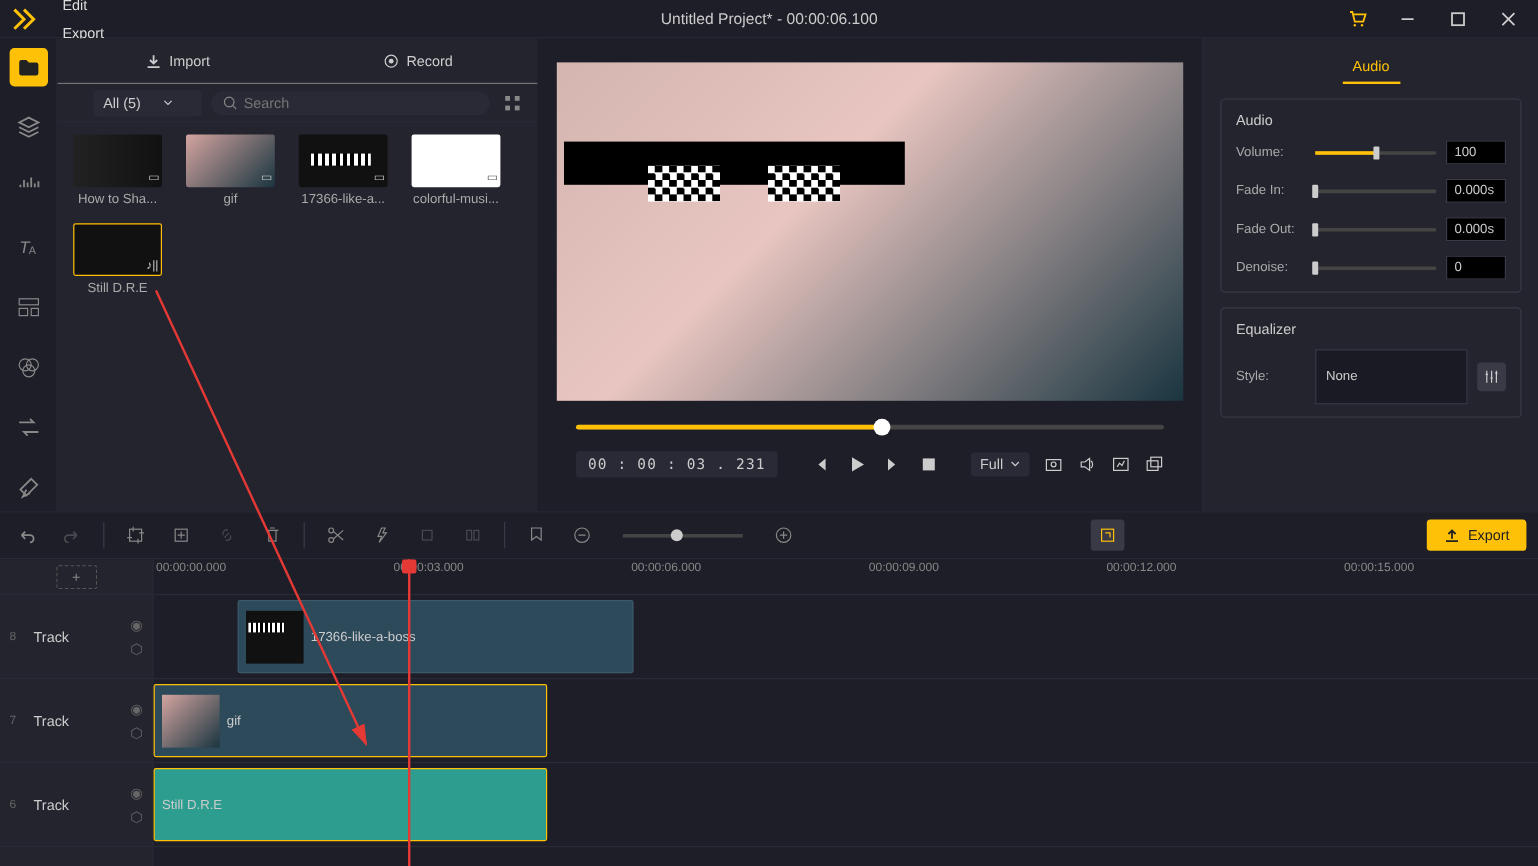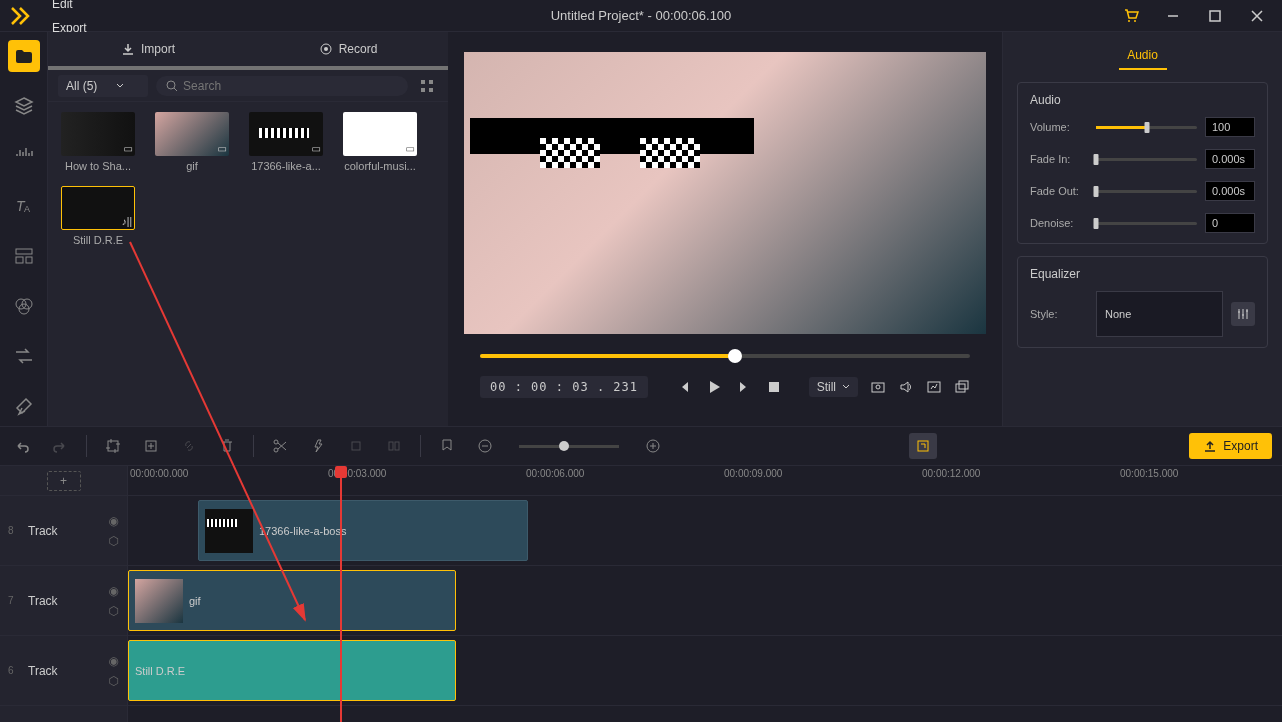--- a/index.html
+++ b/index.html
@@ -12,24 +12,24 @@
 .window-controls { margin-left: auto; display: flex; gap: 8px; align-items: center; }
 .win-btn { width: 34px; height: 28px; display: flex; align-items: center; justify-content: center; cursor: pointer; color: #ccc; }
 .cart-icon { color: #ffc107; }
 
 .main-area { display: flex; height: 394px; }
 .left-toolbar { width: 48px; background: #1e1e28; display: flex; flex-direction: column; align-items: center; padding-top: 8px; gap: 18px; border-right: 1px solid #2a2a36; }
 .tool-icon { width: 32px; height: 32px; display: flex; align-items: center; justify-content: center; cursor: pointer; color: #888; border-radius: 4px; }
 .tool-icon.active { background: #ffc107; color: #222; }
 
 .media-panel { width: 400px; background: #24242f; display: flex; flex-direction: column; }
-.media-tabs { height: 38px; display: flex; border-bottom: 4px solid #737373; }
+.media-tabs { height: 38px; display: flex; border-bottom: 1px solid #737373; }
 .media-tab { flex: 1; display: flex; align-items: center; justify-content: center; gap: 6px; cursor: pointer; color: #ccc; }
 .media-filter { height: 32px; display: flex; align-items: center; padding: 0 10px; gap: 8px; border-bottom: 1px solid #2a2a36; }
-.dropdown { background: #2a2a36; padding: 4px 8px; border-radius: 3px; display: flex; align-items: center; gap: 18px; cursor: pointer; min-width: 90px; }
+.dropdown { background: #2a2a36; padding: 4px 8px; border-radius: 3px; display: flex; align-items: center; gap: 18px; cursor: pointer; min-width: 90px; margin-left: 20px; }
 .search-box { flex: 1; background: #2a2a36; border-radius: 10px; padding: 3px 10px; display: flex; align-items: center; gap: 6px; color: #888; }
 .search-box input { background: none; border: none; color: #ccc; outline: none; width: 100%; font-size: 12px; }
 .grid-icon { cursor: pointer; color: #888; padding: 4px; }
 .media-grid { padding: 10px; display: flex; flex-wrap: wrap; gap: 14px; align-content: flex-start; }
 .media-item { width: 80px; display: flex; flex-direction: column; align-items: center; gap: 4px; cursor: pointer; }
 .media-thumb { width: 74px; height: 44px; background: #111; border-radius: 2px; position: relative; display: flex; align-items: center; justify-content: center; }
 .media-thumb.selected { border: 1px solid #ffc107; }
 .media-badge { position: absolute; bottom: 2px; right: 2px; font-size: 10px; color: #ccc; }
 .media-label { font-size: 11px; color: #aaa; text-align: center; white-space: nowrap; overflow: hidden; text-overflow: ellipsis; width: 100%; }
 
@@ -292,21 +292,21 @@
             </svg>
           </div>
         <div class="pc-btn">
             <svg width="14" height="14">
               <rect x="2" y="2" width="10" height="10" fill="#ccc"></rect>
             </svg>
           </div>
       </div>
       <div class="pc-right">
         <div class="zoom-select">
-            <span>Still</span>
+            <span>Full</span>
             <svg width="8" height="8">
               <path d="M1 2l3 3 3-3" stroke="#ccc" fill="none"></path>
             </svg>
           </div>
         <div class="pc-btn">
             <svg width="16" height="16" viewBox="0 0 16 16">
               <rect x="2" y="4" width="12" height="9" stroke="#ccc" fill="none"></rect>
               <circle cx="8" cy="8" r="2" stroke="#ccc" fill="none"></circle>
             </svg>
           </div>

